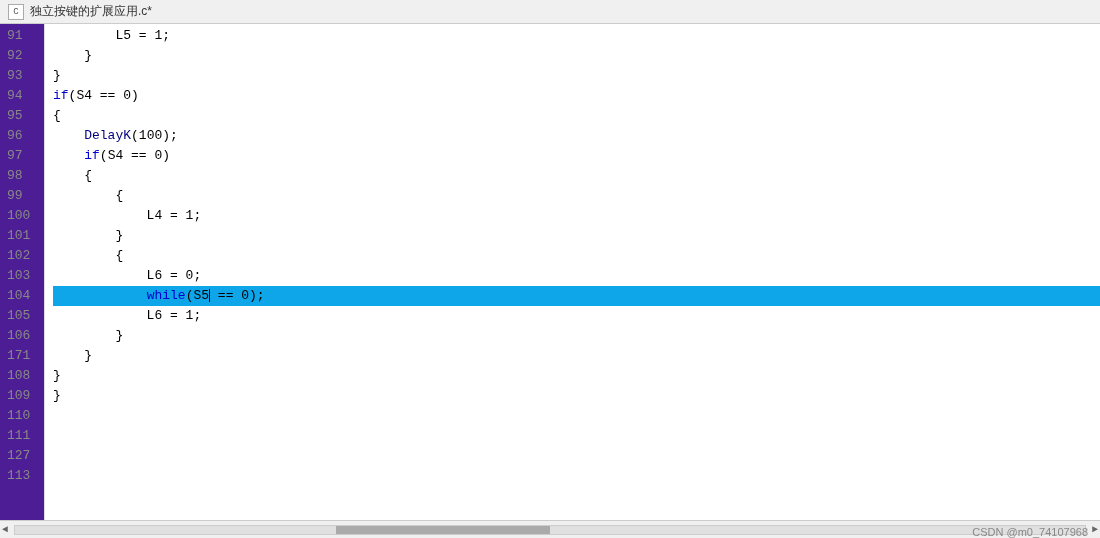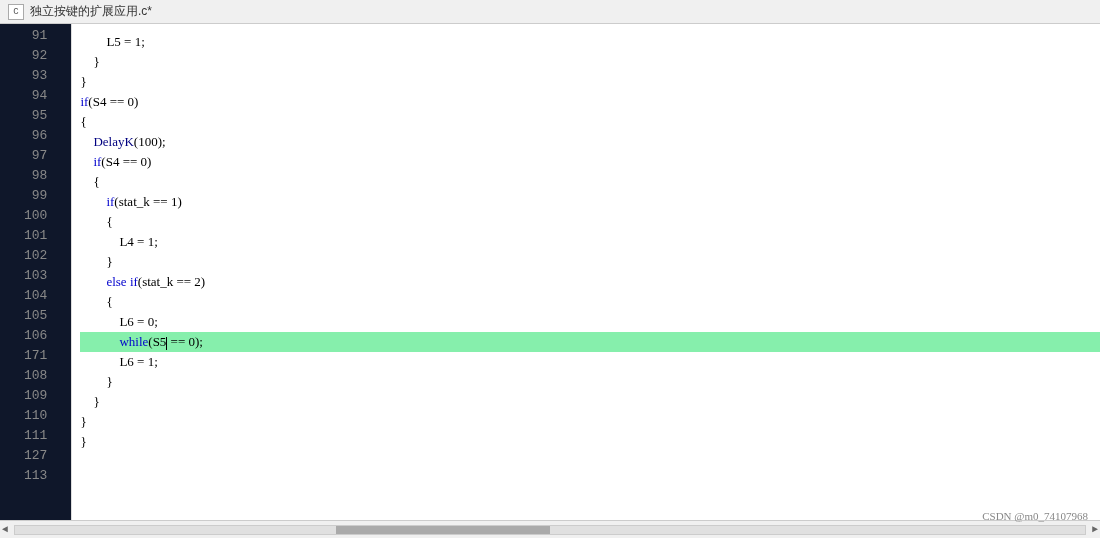--- a/index.html
+++ b/index.html
@@ -42,54 +42,52 @@
     }
 
     .editor-area {
       display: flex;
       height: calc(538px - 24px - 18px);
       background: #ffffff;
       overflow: hidden;
     }
 
     .line-numbers {
-      background: #0f172a;
+      background: #4c1d95;
       border-right: 1px solid #ddd;
-      padding: 0 24px;
+      padding: 0 7px;
       min-width: 45px;
-      text-align: right;
       color: #888;
       user-select: none;
       line-height: 20px;
       padding-top: 2px;
     }
 
     .line-numbers div {
       height: 20px;
       line-height: 20px;
     }
 
     .code-content {
       flex: 1;
       padding-left: 8px;
-      padding-top: 8px;
+      padding-top: 2px;
       overflow: hidden;
       position: relative;
-      font-family: Liberation Serif, serif;
     }
 
     .code-line {
       height: 20px;
       line-height: 20px;
       white-space: pre;
       color: #000;
     }
 
     .code-line.highlighted {
-      background: #86efac;
+      background: #0ea5e9;
     }
 
     .kw { color: #0000cd; font-weight: normal; }
     .fn { color: #000080; }
 
     .scrollbar-area {
       height: 18px;
       background: #f0f0f0;
       border-top: 1px solid #ccc;
       display: flex;
@@ -110,22 +108,22 @@
       position: absolute;
       left: 30%;
       width: 20%;
       height: 100%;
       background: #aaa;
     }
 
     .watermark {
       position: absolute;
       right: 12px;
-      bottom: 16px;
-      font-family: Liberation Serif, serif;
+      bottom: 0;
+      font-family: Liberation Sans, sans-serif;
       font-size: 11px;
       color: #888;
     }
 
     .cursor {
       display: inline-block;
       width: 1px;
       height: 13px;
       background: #000;
       vertical-align: middle;
@@ -167,25 +165,23 @@
     </div>
   <div class="code-content" id="code-content-container">
       <div class="code-line">        L5 = 1;</div>
       <div class="code-line">    }</div>
       <div class="code-line">}</div>
       <div class="code-line"><span class="kw">if</span>(S4 == 0)</div>
       <div class="code-line">{</div>
       <div class="code-line">    <span class="fn">DelayK</span>(100);</div>
       <div class="code-line">    <span class="kw">if</span>(S4 == 0)</div>
       <div class="code-line">    {</div>
-      <div class="code-line">        <span class="kw">if</span>(stat_k == 1)</div>
       <div class="code-line">        {</div>
       <div class="code-line">            L4 = 1;</div>
       <div class="code-line">        }</div>
-      <div class="code-line">        <span class="kw">else</span> <span class="kw">if</span>(stat_k == 2)</div>
       <div class="code-line">        {</div>
       <div class="code-line">            L6 = 0;</div>
       <div class="code-line highlighted">            <span class="kw">while</span>(S5<span class="cursor"></span> == 0);</div>
       <div class="code-line">            L6 = 1;</div>
       <div class="code-line">        }</div>
       <div class="code-line">    }</div>
       <div class="code-line">}</div>
       <div class="code-line">}</div>
     </div>
 </div>

